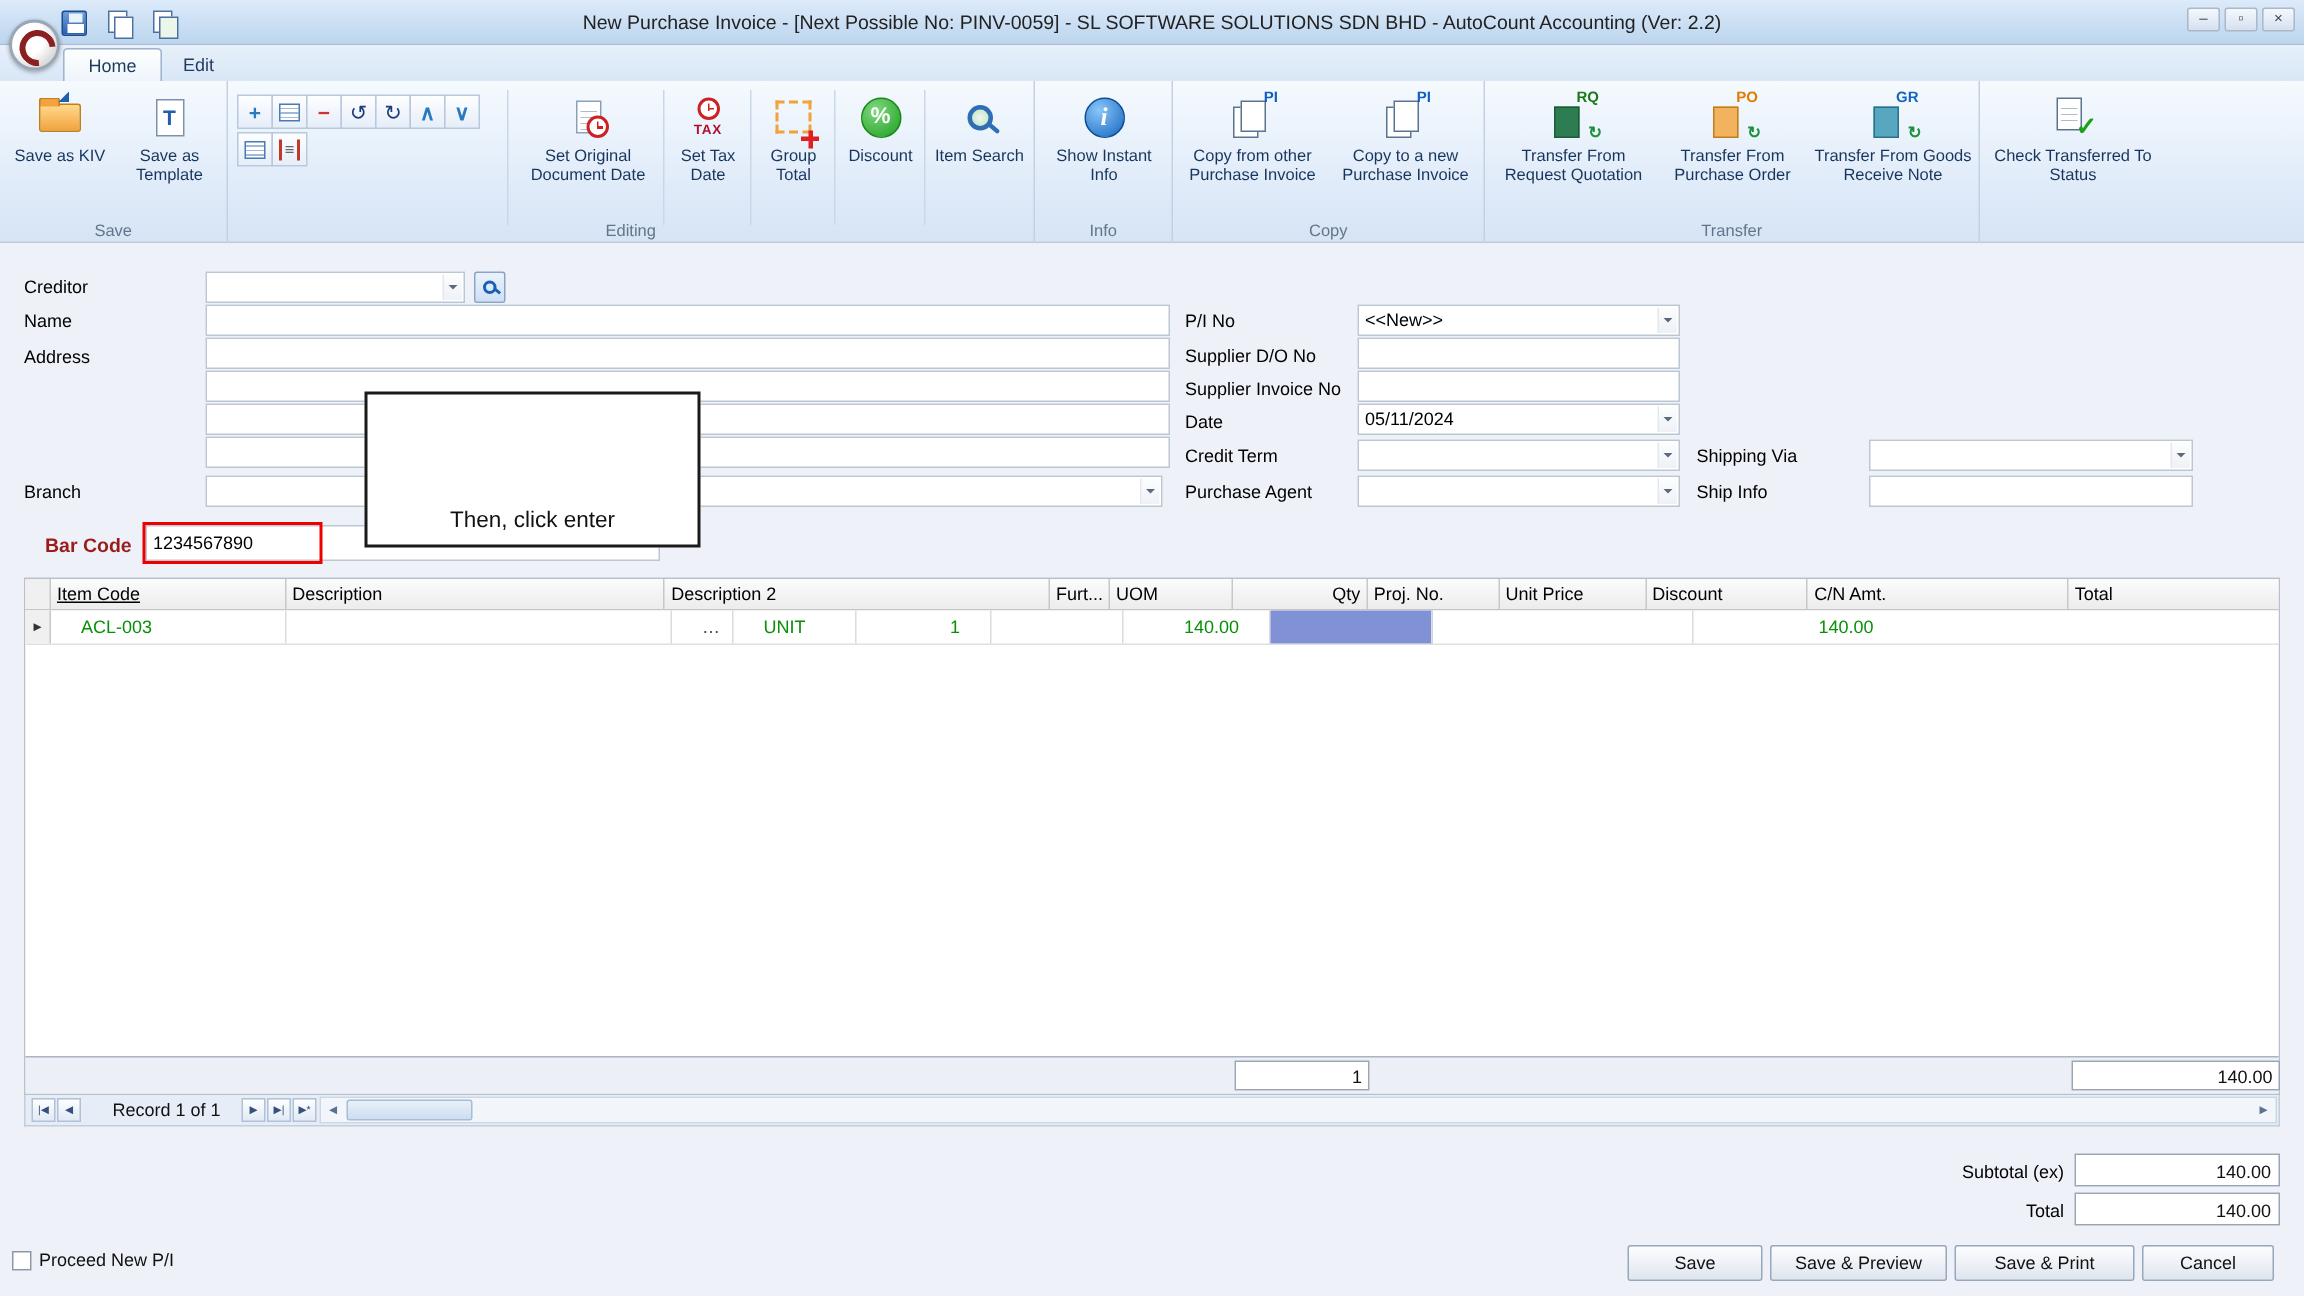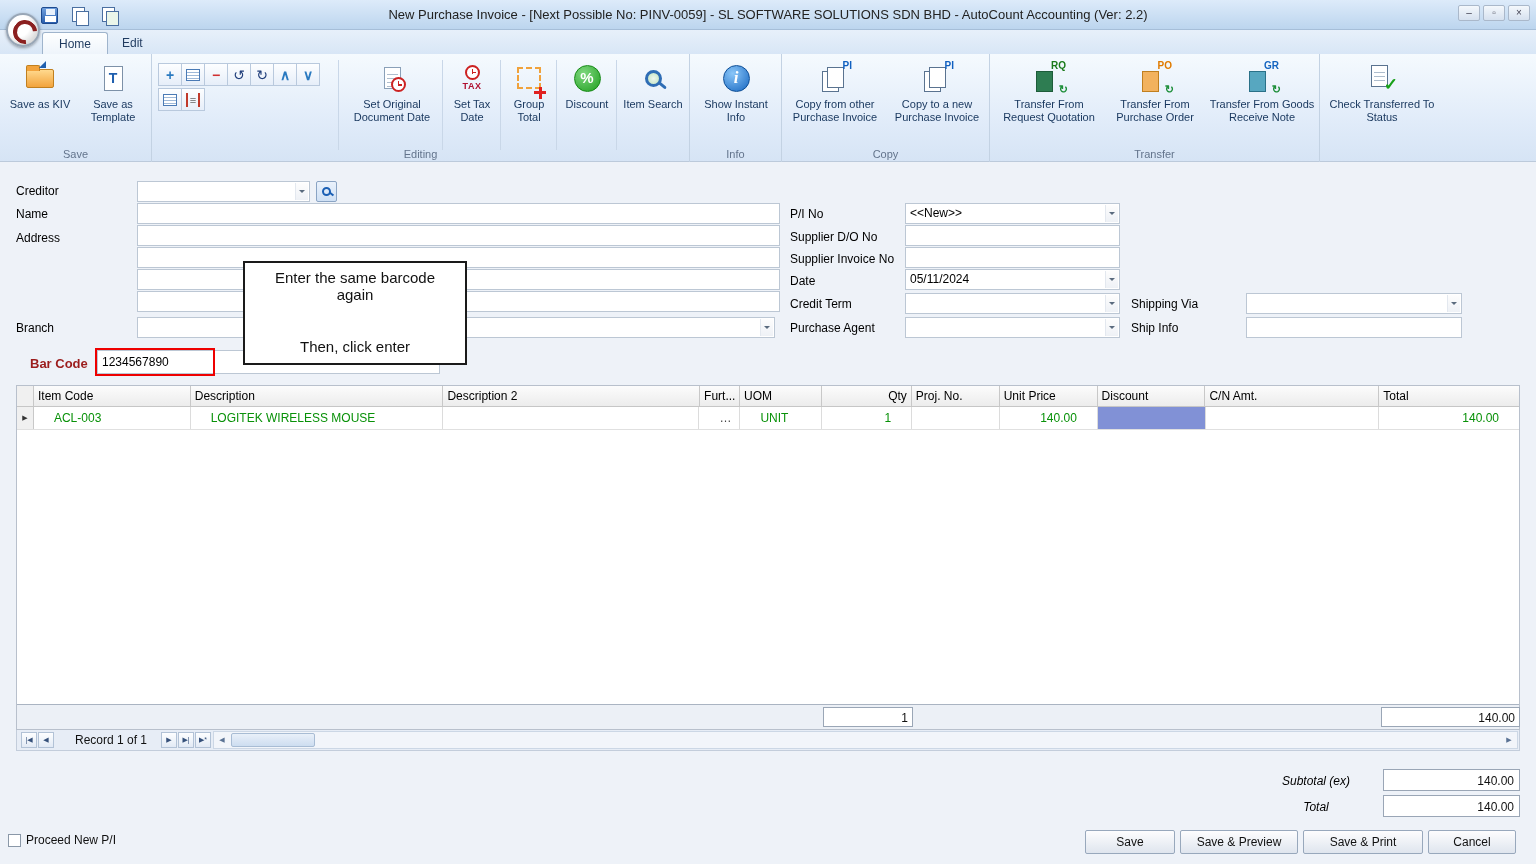--- a/index.html
+++ b/index.html
@@ -147,21 +147,21 @@
   .nbtn { position:absolute; top:2px; width:16px; height:16px; background:linear-gradient(#fdfeff,#e2eaf5);
     border:1px solid #b2c2d6; font-size:7px; color:#35507a; display:flex; align-items:center; justify-content:center; }
   .rec { position:absolute; left:46px; top:3px; width:96px; text-align:center; font-size:12px; color:#111; }
   .hscroll { position:absolute; left:196px; top:1px; right:1px; height:18px; background:#f2f5fa; border:1px solid #ccd7e5; }
   .sarrow { position:absolute; top:0; width:16px; height:16px; font-size:7px; color:#5a7294; display:flex;
     align-items:center; justify-content:center; }
   .sthumb { position:absolute; left:17px; top:1px; width:84px; height:14px; background:linear-gradient(#e9f0f9,#cdddf0);
     border:1px solid #a8bcd4; border-radius:2px; }
 
   
-  .totlbl { position:absolute; width:120px; text-align:center; font-size:12px; color:#000;font-style:italic; }
+  .totlbl { position:absolute; width:120px; text-align:right; font-size:12px; color:#000; }
   .totbox { position:absolute; width:137px; height:22px; background:#fff; border:1px solid #9aa6b6;
     font-size:12px; text-align:right; padding:4px 5px 0; }
   .cb { position:absolute; left:8px; top:834px; width:13px; height:13px; background:#fff; border:1px solid #8a98a8; }
   .cblbl { position:absolute; left:26px; top:833px; font-size:12px; }
   .btn { position:absolute; top:830px; height:24px; background:linear-gradient(#fdfdfe,#dfe5ee);
     border:1px solid #98a8bc; border-radius:2px; font-size:12px; color:#111; display:flex;
     align-items:center; justify-content:center; }
 </style>
 </head>
 <body>
@@ -377,21 +377,20 @@
   <div class="lbl" style="left:16px; top:321px;">Branch</div>
   <div class="combo" style="left:137px; top:317px; width:638px;">
       <span class="dd"></span>
     </div>
 
   <div class="barcode-label" style="left:30px; top:356px;">Bar Code</div>
   <input class="input" style="left: 97px; top: 350px; width: 343px; height: 24px;" value="1234567890">
   <div class="red-outline" style="left:95px; top:348px; width:120px; height:28px;"></div>
 
   <div class="callout">
-    <span class="l1">Enter the same barcode again</span>
     <span class="l2">Then, click enter</span>
   </div>
 
   <div class="lbl" style="left:790px; top:207px;">P/I No</div>
   <div class="combo" style="left:905px; top:203px; width:215px;"><span>&lt;&lt;New&gt;&gt;</span><span class="dd"></span></div>
 
   <div class="lbl" style="left:790px; top:230px;">Supplier D/O No</div>
   <div class="input" style="left:905px; top:225px; width:215px;"></div>
 
   <div class="lbl" style="left:790px; top:252px;">Supplier Invoice No</div>
@@ -414,38 +413,37 @@
   <div class="combo" style="left:1246px; top:293px; width:216px;">
       <span class="dd"></span>
     </div>
 
   <div class="lbl" style="left:1131px; top:321px;">Ship Info</div>
   <div class="input" style="left:1246px; top:317px; width:216px;"></div>
 
   <div class="grid">
     <div class="ghead">
       <div class="selcol"></div>
-      <div class="gh" style="width:157px;">Item Code</div>
+      <div class="gh" style="width:157px;text-decoration:underline;">Item Code</div>
       <div class="gh" style="width:253px;">Description</div>
       <div class="gh" style="width:257px;">Description 2</div>
       <div class="gh" style="width:40px;">Furt...</div>
       <div class="gh" style="width:82px;">UOM</div>
       <div class="gh" style="width:90px;text-align:right;">Qty</div>
       <div class="gh" style="width:88px;">Proj. No.</div>
       <div class="gh" style="width:98px;">Unit Price</div>
       <div class="gh" style="width:108px;">Discount</div>
       <div class="gh" style="width:174px;">C/N Amt.</div>
       <div class="gh" style="width:140px; border-right:none;">Total</div>
     </div>
     <div class="grow">
       <div class="selcol">
           <span class="rowmark">▶</span>
         </div>
       <div class="gc green" style="width:157px;">ACL-003</div>
-      <div class="gc green" style="width:253px;">LOGITEK WIRELESS MOUSE</div>
       <div class="gc" style="width:257px;"></div>
       <div class="gc ctr" style="width:40px;">…</div>
       <div class="gc green" style="width:82px;">UNIT</div>
       <div class="gc green rt" style="width:90px;">1</div>
       <div class="gc" style="width:88px;"></div>
       <div class="gc green rt" style="width:98px;">140.00</div>
       <div class="gc selcell" style="width:108px;"></div>
       <div class="gc" style="width:174px;"></div>
       <div class="gc rt green" style="width:140px; border-right:none;">140.00</div>
     </div>

